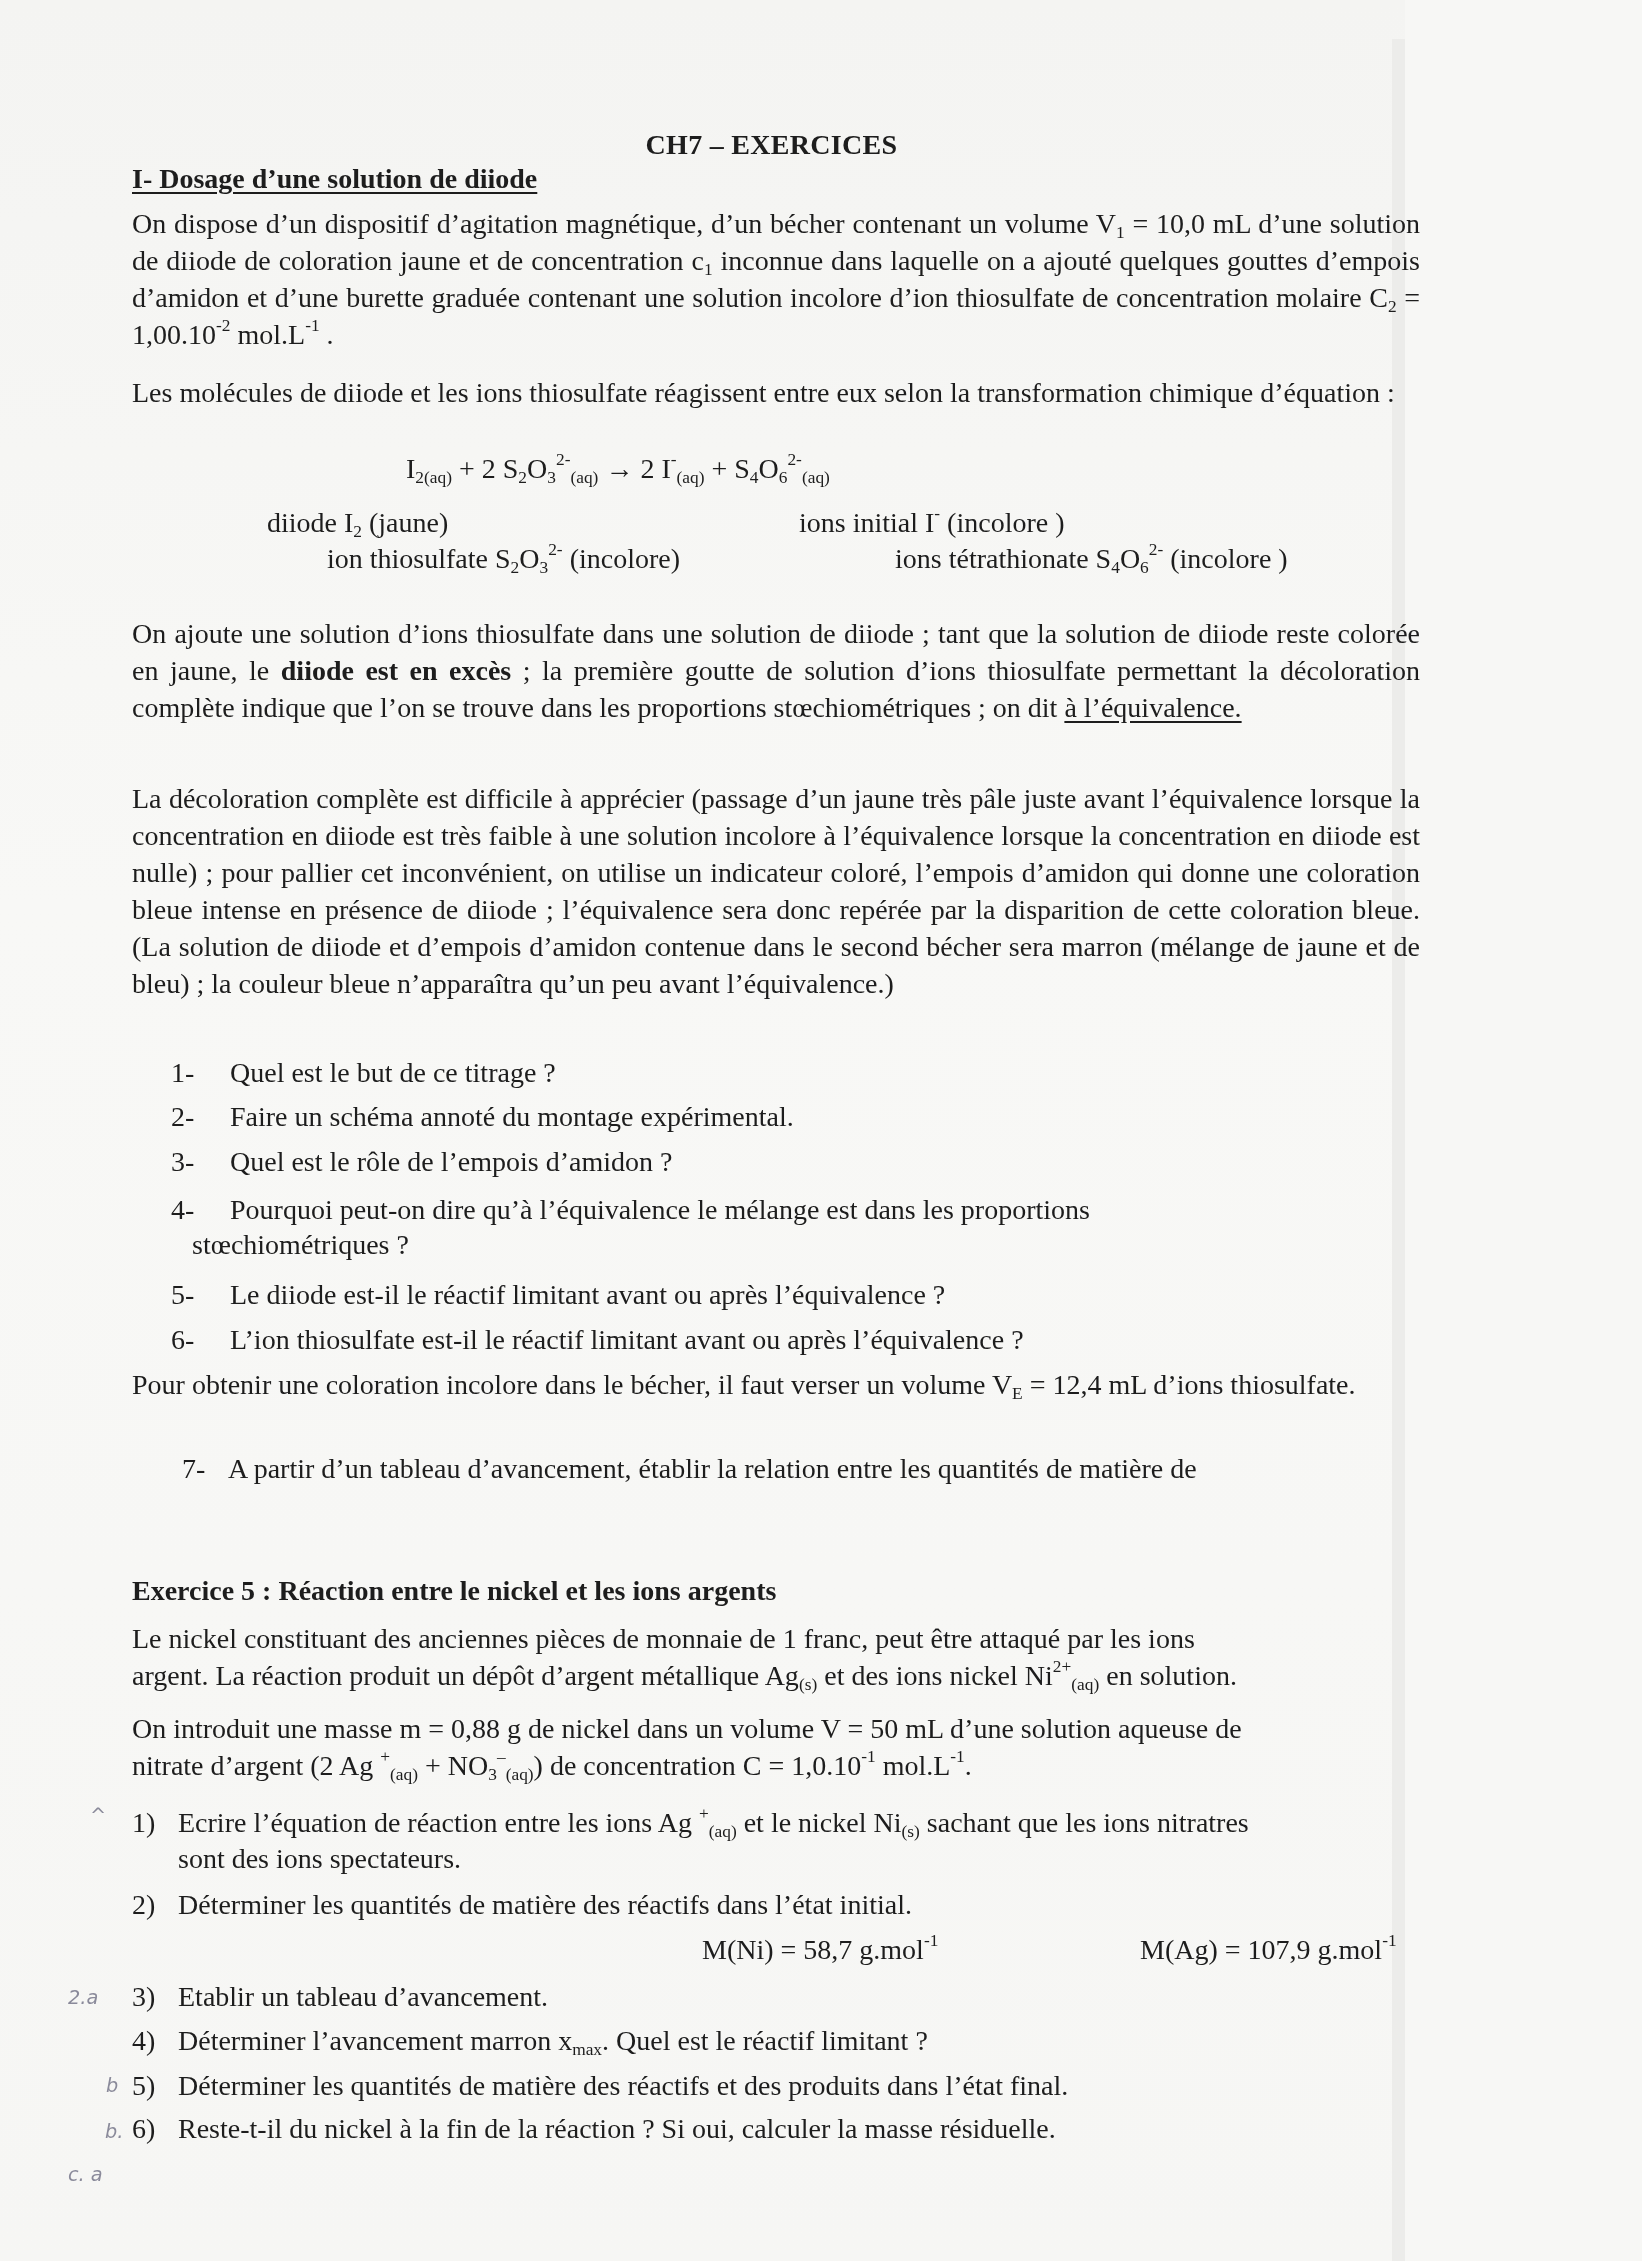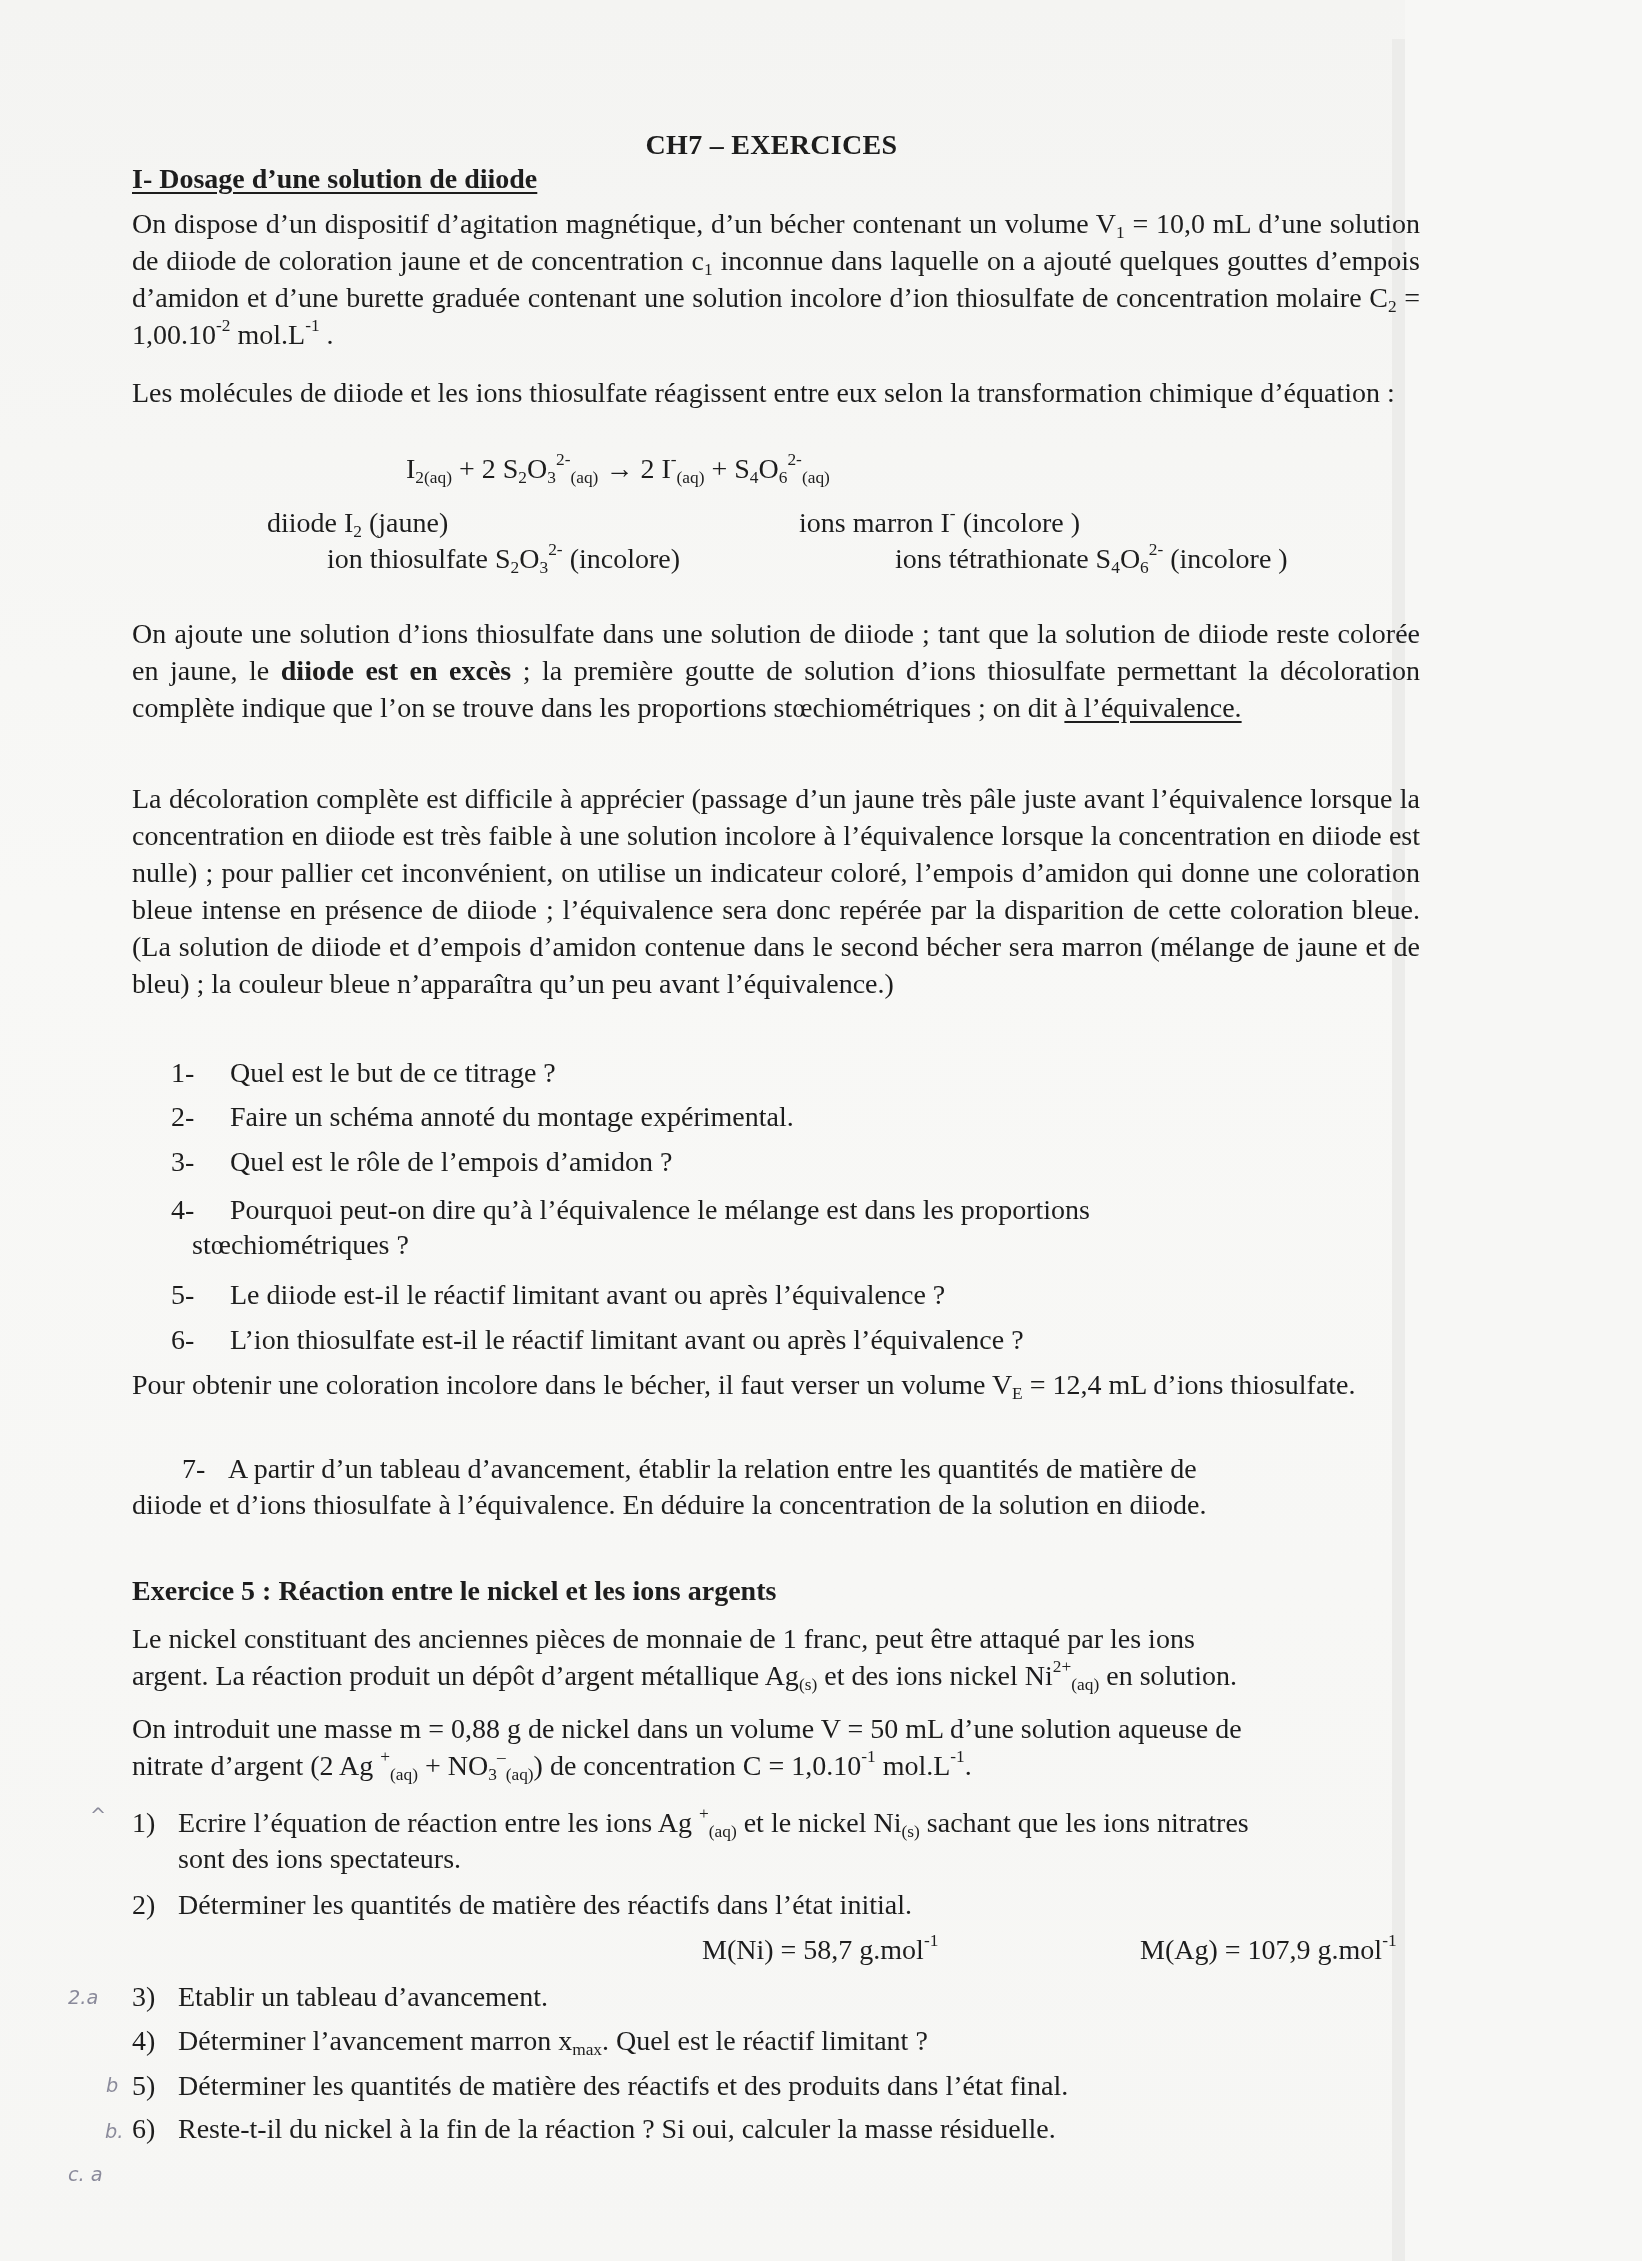--- a/index.html
+++ b/index.html
@@ -52,21 +52,21 @@
   <div class="title">CH7 – EXERCICES</div>
   <div class="h1">I- Dosage d’une solution de diiode</div>
 
   <div class="para" style="top:205px;"><span>On dispose d’un dispositif d’agitation magnétique, d’un bécher contenant un volume V</span><sub>1</sub><span> = 10,0 mL d’une solution de diiode de coloration jaune et de concentration c</span><sub>1</sub><span> inconnue dans laquelle on a ajouté quelques gouttes d’empois d’amidon et d’une burette graduée contenant une solution incolore d’ion thiosulfate de concentration molaire C</span><sub>2</sub><span> = 1,00.10</span><sup>-2</sup><span> mol.L</span><sup>-1</sup><span> .</span></div>
 
   <div class="para" style="top:374px;">Les molécules de diiode et les ions thiosulfate réagissent entre eux selon la transformation chimique d’équation :</div>
 
   <div class="eq" style="left:406px; top:453px;"><span>I</span><sub>2(aq)</sub><span>  + 2 S</span><sub>2</sub><span>O</span><sub>3</sub><sup>2-</sup><sub>(aq)</sub><span> → 2 I</span><sup>-</sup><sub>(aq)</sub><span> +  S</span><sub>4</sub><span>O</span><sub>6</sub><sup>2-</sup><sub>(aq)</sub></div>
 
   <div class="spec" style="left:267px; top:507px;"><span>diiode I</span><sub>2</sub><span> (jaune)</span></div>
-  <div class="spec" style="left:799px; top:507px;"><span>ions marron  I</span><sup>-</sup><span> (incolore )</span></div>
+  <div class="spec" style="left:799px; top:507px;"><span>ions initial  I</span><sup>-</sup><span> (incolore )</span></div>
   <div class="spec" style="left:327px; top:543px;"><span>ion thiosulfate S</span><sub>2</sub><span>O</span><sub>3</sub><sup>2-</sup><span> (incolore)</span></div>
   <div class="spec" style="left:895px; top:543px;"><span>ions   tétrathionate S</span><sub>4</sub><span>O</span><sub>6</sub><sup>2-</sup><span> (incolore )</span></div>
 
   <div class="para" style="top:615px;"><span>On ajoute une solution d’ions thiosulfate dans une  solution de diiode ; tant que la solution de diiode reste colorée en jaune, le </span><span class="bold">diiode est en excès</span><span> ; la première goutte de solution d’ions thiosulfate permettant la décoloration complète indique que l’on se trouve dans les proportions stœchiométriques ; on dit </span><span class="ul">à l’équivalence.</span></div>
 
   <div class="para" style="top:780px;">La décoloration complète est difficile à apprécier (passage d’un jaune très pâle juste avant l’équivalence lorsque la concentration en diiode est très faible à une solution incolore à l’équivalence lorsque la concentration en diiode est nulle) ; pour pallier cet inconvénient, on utilise un indicateur coloré, l’empois d’amidon qui donne une coloration bleue intense en présence de diiode ; l’équivalence sera donc repérée par la disparition de cette coloration bleue. (La solution de diiode et d’empois d’amidon contenue dans le second  bécher sera marron (mélange de jaune et de bleu) ; la couleur bleue n’apparaîtra qu’un peu avant l’équivalence.)</div>
 
   <div class="q" style="left:171px; top:1054px;">
     <span class="qnum">1-</span><span>Quel est le but de ce titrage ?</span>
   </div>
@@ -85,21 +85,20 @@
   </div>
   <div class="q" style="left:171px; top:1321px;">
     <span class="qnum">6-</span><span>L’ion thiosulfate est-il le réactif limitant avant ou après l’équivalence ?</span>
   </div>
 
   <div class="para" style="top:1366px; width:1269px;"><span>Pour obtenir une coloration incolore dans le bécher, il faut verser un volume V</span><sub>E</sub><span> = 12,4 mL d’ions thiosulfate.</span></div>
 
   <div class="q" style="left:182px; top:1450px;">
     <span class="qnum2">7-</span><span>A partir d’un tableau d’avancement, établir la relation entre les quantités de matière de</span>
   </div>
-  <div class="q" style="left:132px; top:1486px;">diiode et d’ions thiosulfate à l’équivalence. En déduire la concentration de la solution en diiode.</div>
 
   <div class="h2">Exercice 5 : Réaction entre le nickel et les ions argents</div>
 
   <div class="para" style="top:1620px; width:1327px; text-align:left;"><span>Le nickel constituant des anciennes pièces de monnaie de 1 franc, peut être attaqué par les ions</span><br><span>argent. La réaction produit un dépôt d’argent métallique Ag</span><sub>(s)</sub><span> et des ions nickel Ni</span><sup>2+</sup><sub>(aq)</sub><span> en solution.</span></div>
   <div class="para" style="top:1710px; width:1327px; text-align:left;"><span>On introduit une masse m = 0,88 g de nickel dans un volume V = 50 mL d’une solution aqueuse de</span><br><span>nitrate d’argent (2 Ag </span><sup>+</sup><sub>(aq)</sub><span> + NO</span><sub>3</sub><sup>–</sup><sub>(aq)</sub><span>) de concentration C = 1,0.10</span><sup>-1</sup><span> mol.L</span><sup>-1</sup><span>.</span></div>
 
   <div class="note" style="left:90px; top:1804px;">^</div>
   <div class="q" style="left:132px; top:1804px;">
     <span class="qnum2">1)</span><span><span>Ecrire l’équation de réaction entre les ions Ag </span><sup>+</sup><sub>(aq)</sub><span> et le nickel Ni</span><sub>(s)</sub><span> sachant que les ions nitratres</span></span>
   </div>

